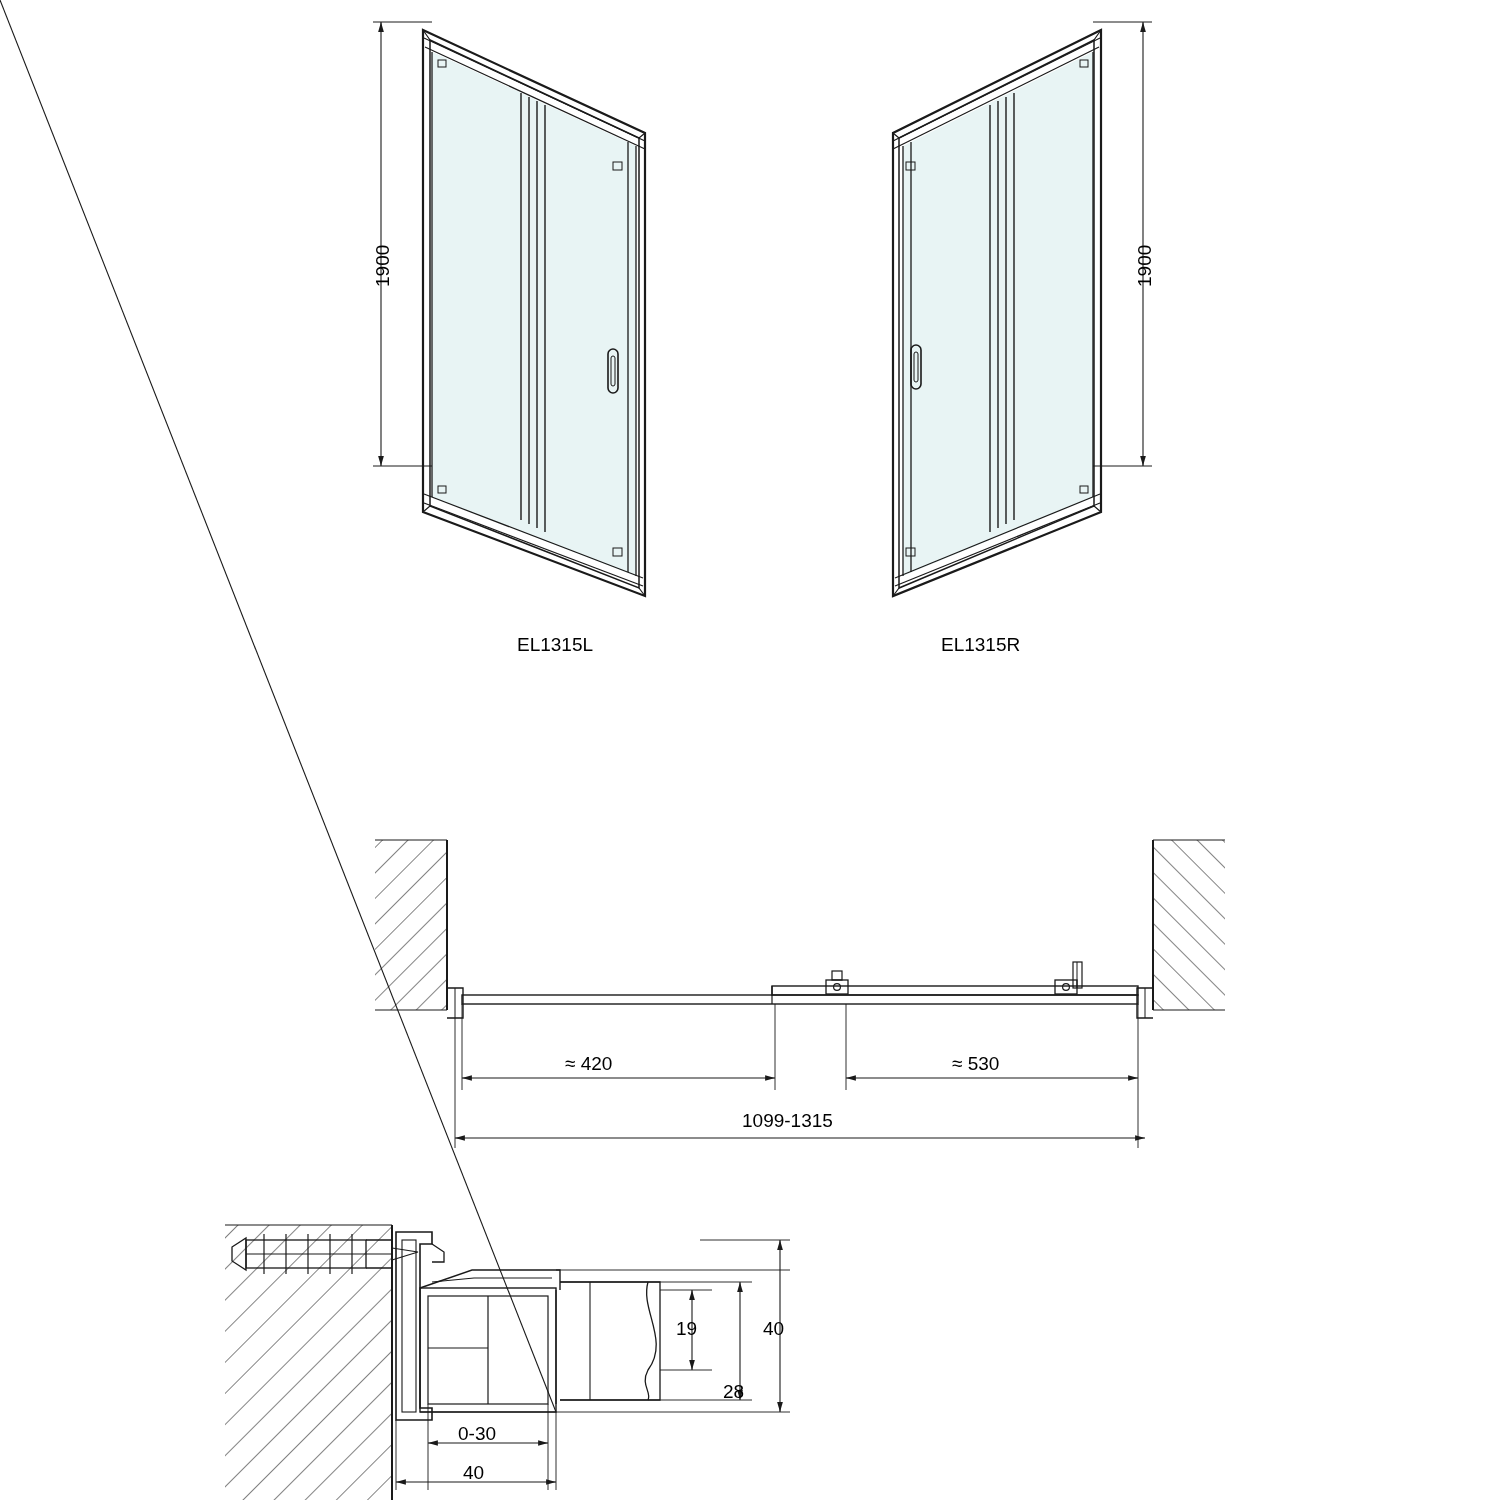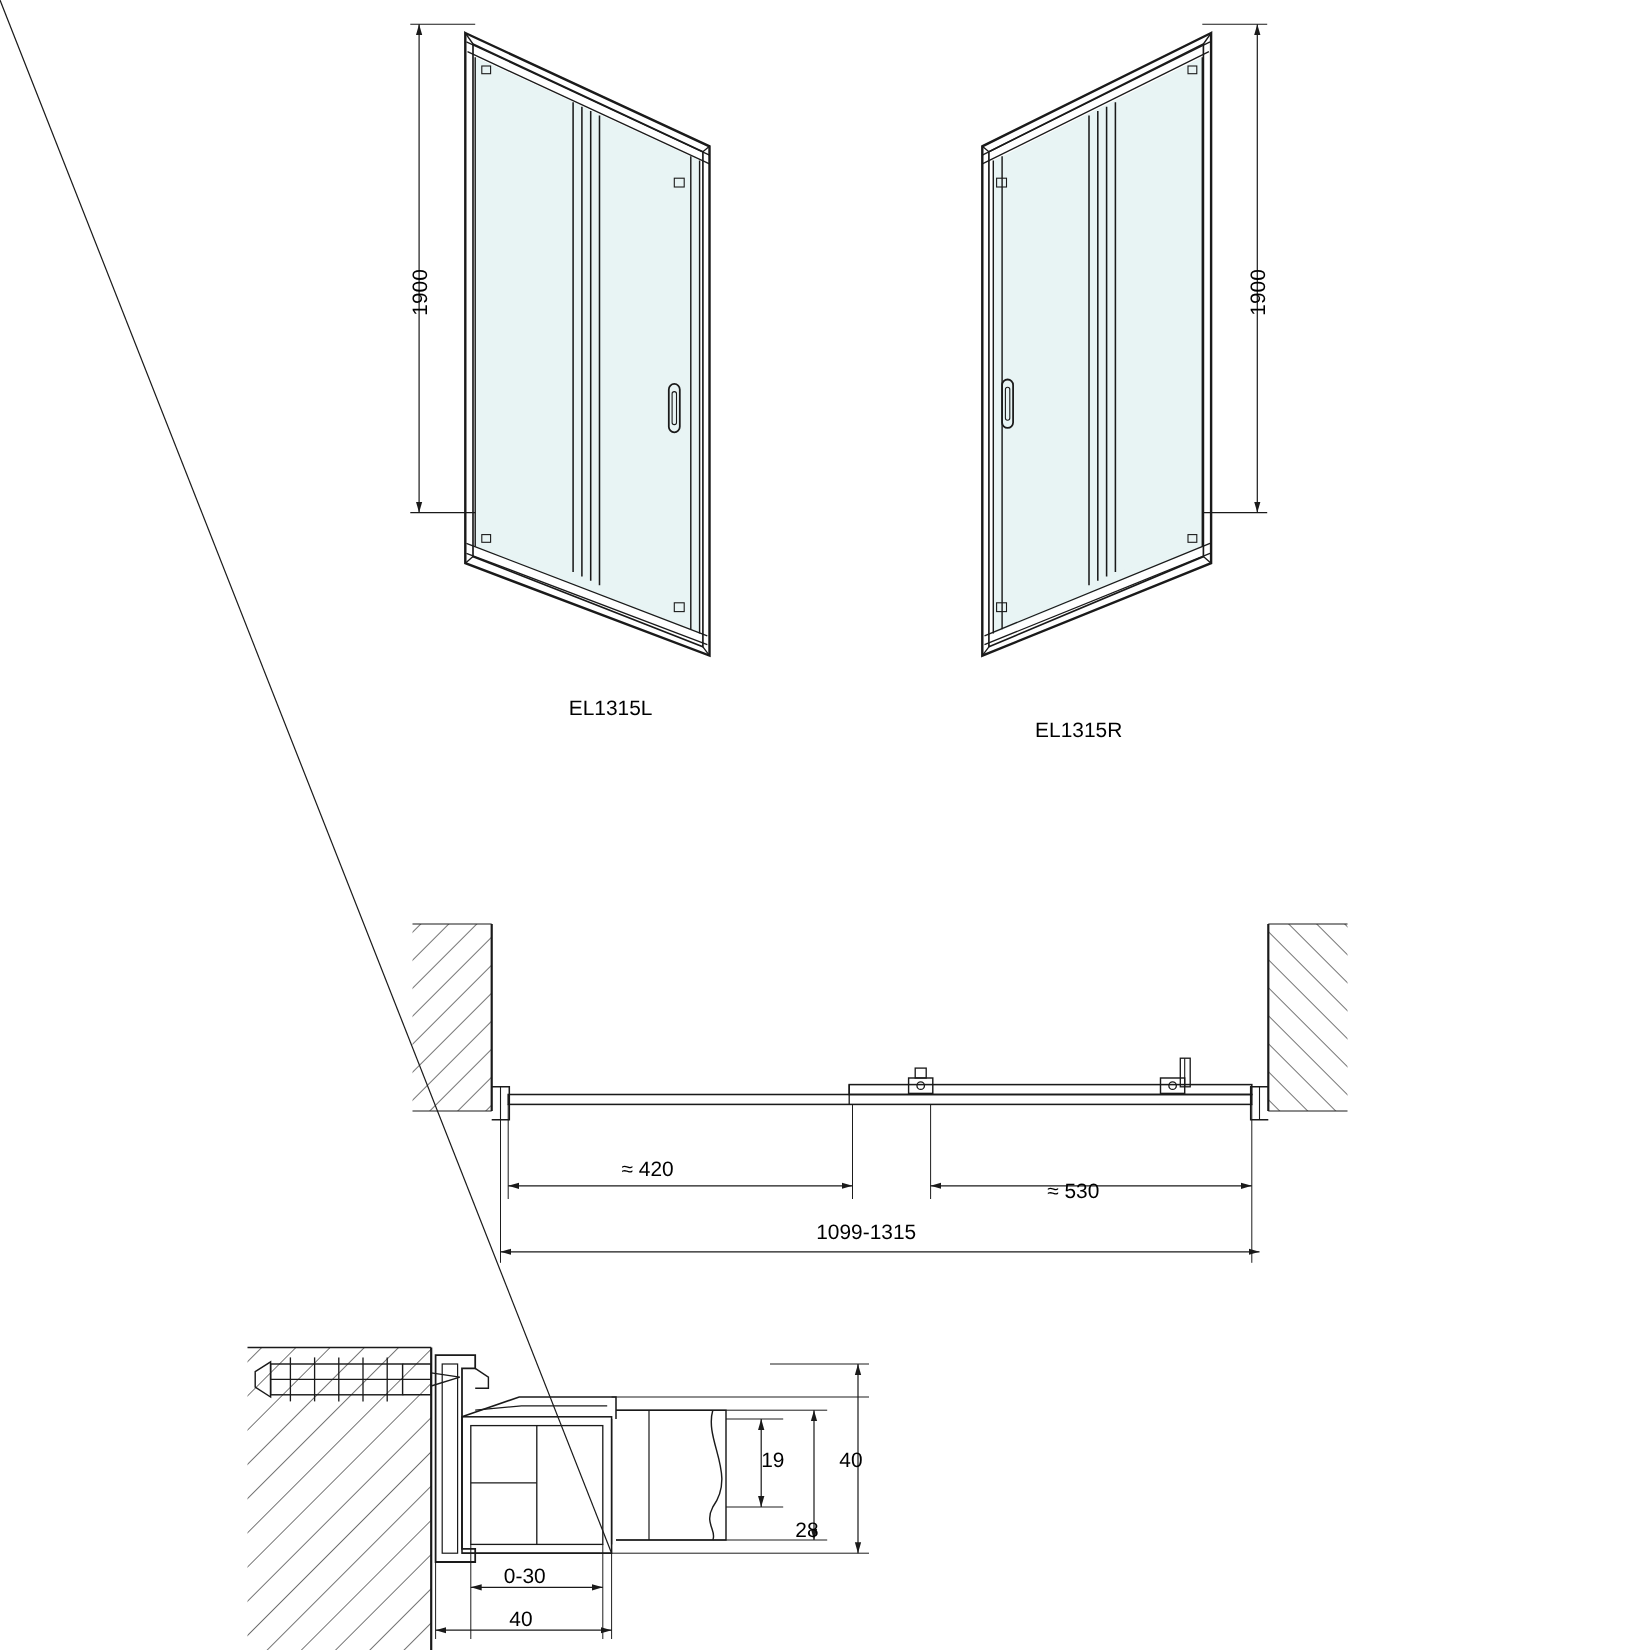--- a/index.html
+++ b/index.html
@@ -218,26 +218,26 @@
       <line x1="428" y1="1443" x2="548" y2="1443" stroke="#1a1a1a" stroke-width="1.1" marker-start="url(#arrE)" marker-end="url(#arrS)"></line>
 
       <line x1="396" y1="1482" x2="556" y2="1482" stroke="#1a1a1a" stroke-width="1.1" marker-start="url(#arrE)" marker-end="url(#arrS)"></line>
     </g>
   </svg>
 
   <div class="lbl vert" style="left:372px; top:287px;">1900</div>
   <div class="lbl vert" style="left:1134px; top:287px;">1900</div>
 
   <div class="lbl b" style="left:517px; top:634px;">EL1315L</div>
-  <div class="lbl b" style="left:941px; top:654px;">EL1315R</div>
+  <div class="lbl b" style="left:941px; top:634px;">EL1315R</div>
 
   <div class="lbl" style="left:565px; top:1053px;">≈ 420</div>
-  <div class="lbl" style="left:952px; top:1053px;margin-top:20px;">≈ 530</div>
+  <div class="lbl" style="left:952px; top:1053px;">≈ 530</div>
   <div class="lbl" style="left:742px; top:1110px;">1099-1315</div>
 
-  <div class="lbl" style="left:692px; top:1318px;">19</div>
+  <div class="lbl" style="left:676px; top:1318px;">19</div>
   <div class="lbl" style="left:723px; top:1381px;">28</div>
   <div class="lbl" style="left:763px; top:1318px;">40</div>
 
   <div class="lbl" style="left:458px; top:1423px;">0-30</div>
   <div class="lbl" style="left:463px; top:1462px;">40</div>
 
 </div>
 
 </body></html>

